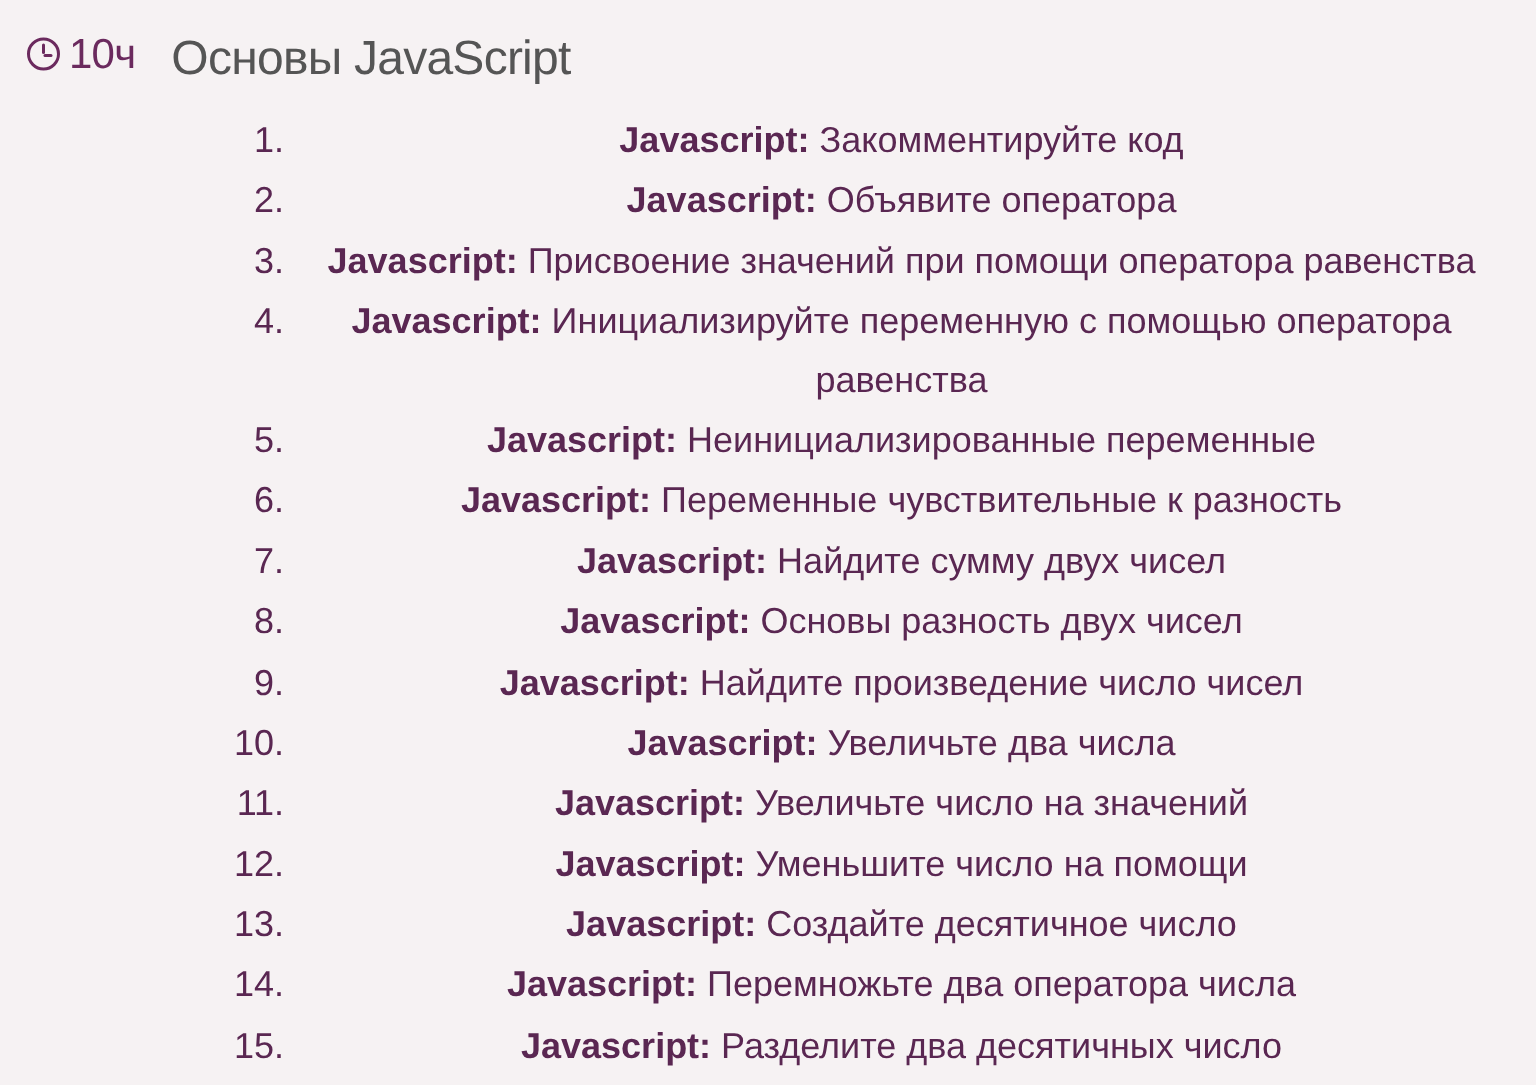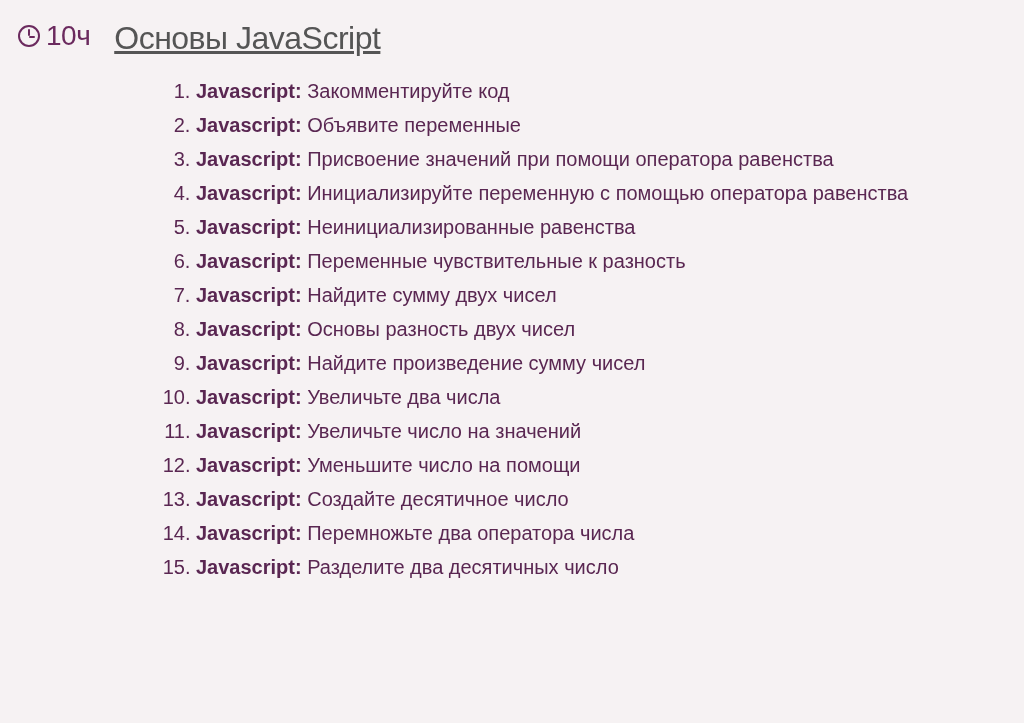--- a/index.html
+++ b/index.html
@@ -61,33 +61,33 @@
       font-size: 28px;
       font-weight: 300;
       color: #6b2a5e;
       letter-spacing: -0.5px;
     }
     .section-title {
       font-size: 32px;
       font-weight: 300;
       color: #555;
       letter-spacing: -0.5px;
-      text-decoration: underline;
     }
     .lesson-list {
       margin-left: 150px;
       list-style-position: outside;
       padding-left: 28px;
     }
     .lesson-item {
-      font-size: 20px;
+      font-size: 24px;
       line-height: 1.6;
       color: #5a2752;
       font-weight: 400;
       margin-bottom: 2px;
+      text-align: center;
     }
     .lesson-item::marker {
       color: #5a2752;
       font-weight: 400;
     }
     .lesson-prefix {
       font-weight: 600;
       color: #5a2752;
     }
     .lesson-desc {
@@ -101,27 +101,27 @@
 <div class="header-row">
   <div class="duration-block">
     <span class="clock-icon"></span>
     <span class="duration-text">10ч</span>
   </div>
   <h2 class="section-title">Основы JavaScript</h2>
 </div>
 
 <ol class="lesson-list">
     <li class="lesson-item"><span class="lesson-prefix">Javascript:</span><span class="lesson-desc"> Закомментируйте код</span></li>
-    <li class="lesson-item"><span class="lesson-prefix">Javascript:</span><span class="lesson-desc"> Объявите переменные</span></li>
+    <li class="lesson-item"><span class="lesson-prefix">Javascript:</span><span class="lesson-desc"> Объявите оператора</span></li>
     <li class="lesson-item"><span class="lesson-prefix">Javascript:</span><span class="lesson-desc"> Присвоение значений при помощи оператора равенства</span></li>
     <li class="lesson-item"><span class="lesson-prefix">Javascript:</span><span class="lesson-desc"> Инициализируйте переменную с помощью оператора равенства</span></li>
-    <li class="lesson-item"><span class="lesson-prefix">Javascript:</span><span class="lesson-desc"> Неинициализированные равенства</span></li>
+    <li class="lesson-item"><span class="lesson-prefix">Javascript:</span><span class="lesson-desc"> Неинициализированные переменные</span></li>
     <li class="lesson-item"><span class="lesson-prefix">Javascript:</span><span class="lesson-desc"> Переменные чувствительные к разность</span></li>
     <li class="lesson-item"><span class="lesson-prefix">Javascript:</span><span class="lesson-desc"> Найдите сумму двух чисел</span></li>
     <li class="lesson-item"><span class="lesson-prefix">Javascript:</span><span class="lesson-desc"> Основы разность двух чисел</span></li>
-    <li class="lesson-item"><span class="lesson-prefix">Javascript:</span><span class="lesson-desc"> Найдите произведение сумму чисел</span></li>
+    <li class="lesson-item"><span class="lesson-prefix">Javascript:</span><span class="lesson-desc"> Найдите произведение число чисел</span></li>
     <li class="lesson-item"><span class="lesson-prefix">Javascript:</span><span class="lesson-desc"> Увеличьте два числа</span></li>
     <li class="lesson-item"><span class="lesson-prefix">Javascript:</span><span class="lesson-desc"> Увеличьте число на значений</span></li>
     <li class="lesson-item"><span class="lesson-prefix">Javascript:</span><span class="lesson-desc"> Уменьшите число на помощи</span></li>
     <li class="lesson-item"><span class="lesson-prefix">Javascript:</span><span class="lesson-desc"> Создайте десятичное число</span></li>
     <li class="lesson-item"><span class="lesson-prefix">Javascript:</span><span class="lesson-desc"> Перемножьте два оператора числа</span></li>
     <li class="lesson-item"><span class="lesson-prefix">Javascript:</span><span class="lesson-desc"> Разделите два десятичных число</span></li>
   </ol>
 
 </body></html>

